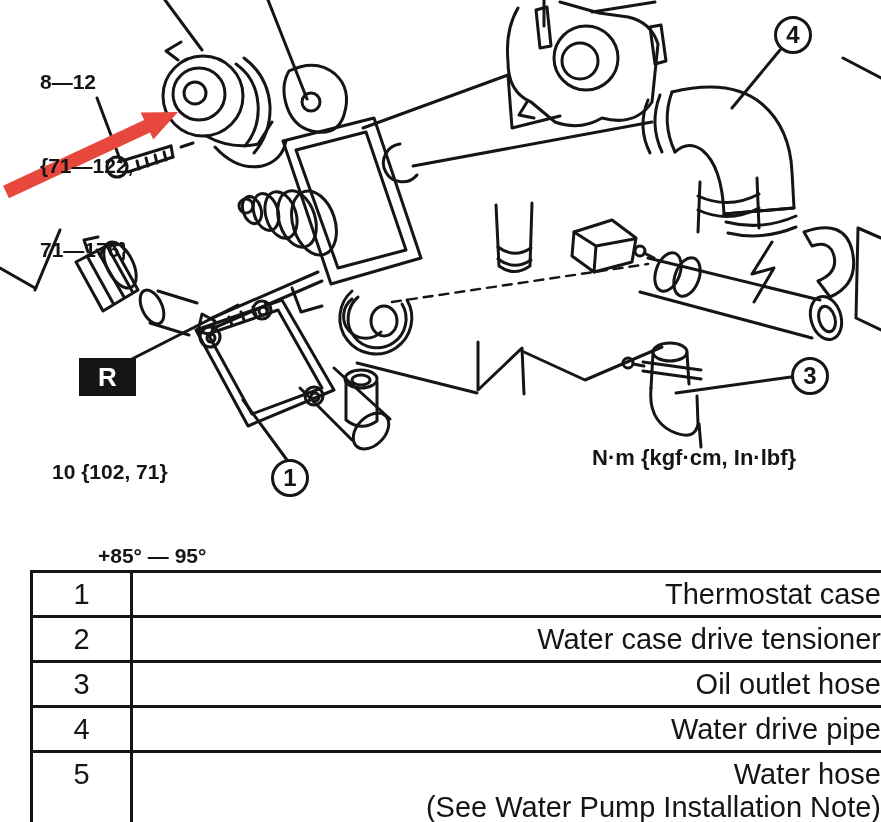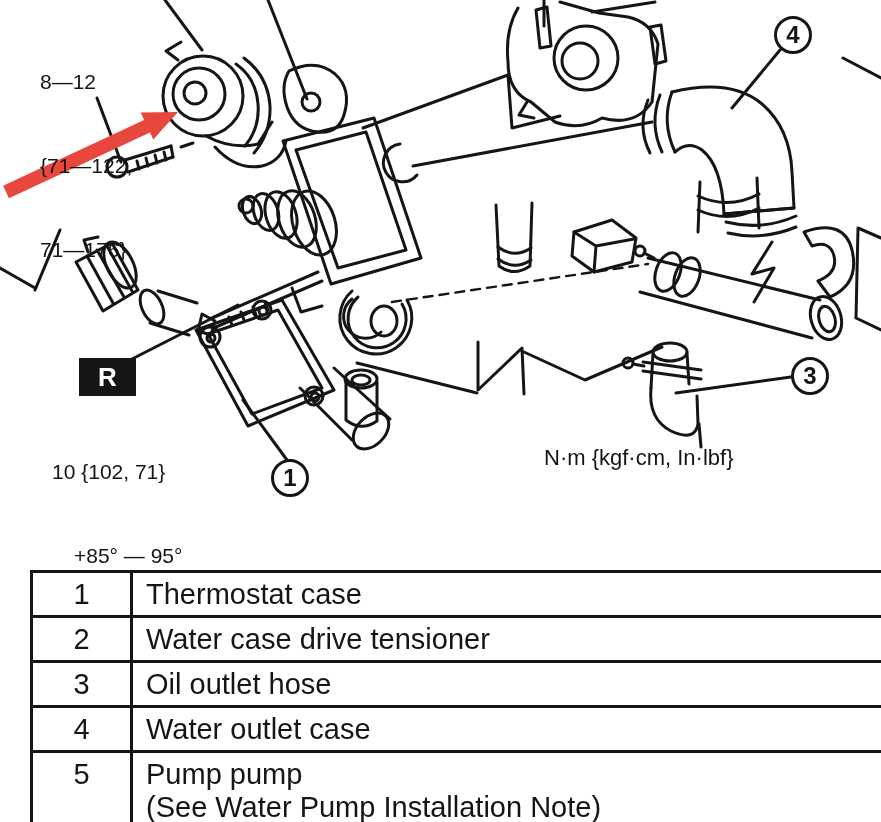--- a/index.html
+++ b/index.html
@@ -6,46 +6,46 @@
   .screen{
     position:relative;width:881px;height:822px;background:#ffffff;
     overflow:hidden;font-family:"Liberation Sans",sans-serif;color:#151515;
   }
   .diagram{position:absolute;left:0;top:0;width:881px;height:565px;}
   svg{position:absolute;left:0;top:0;}
   .ink path,.ink circle,.ink ellipse{
     fill:none;stroke:#151515;stroke-width:3;stroke-linecap:round;stroke-linejoin:round;
   }
   .ink.dash path{stroke-dasharray:9 7;stroke-width:2.4;}
-  .anno{position:absolute;font-weight:normal;font-size:21px;line-height:28px;white-space:pre;}
+  .anno{position:absolute;font-weight:bold;font-size:21px;line-height:28px;white-space:pre;}
   .spec-top{left:40px;top:12px;}
   .spec-bot{left:52px;top:402px;}
-  .spec-bot .indent{margin-left:22px;}
-  .units{left:544px;top:444px;font-size:22px;}
+  .spec-bot .indent{margin-left:46px;}
+  .units{left:592px;top:444px;font-size:22px;}
   .rbox{
     position:absolute;left:79px;top:358px;width:57px;height:38px;background:#151515;
     color:#ffffff;font-weight:bold;font-size:26px;display:flex;align-items:center;justify-content:center;
   }
   .callout{
     position:absolute;width:38px;height:38px;border:3px solid #151515;border-radius:50%;
     box-sizing:border-box;background:#fff;display:flex;align-items:center;justify-content:center;
     font-size:24px;font-weight:bold;
   }
   .c1{left:271px;top:459px;}
   .c3{left:791px;top:357px;}
   .c4{left:774px;top:16px;}
   table.parts{
     position:absolute;left:30px;top:570px;width:851px;border-collapse:collapse;
     font-size:29px;color:#151515;table-layout:fixed;
   }
   table.parts td{border:3px solid #151515;border-right:none;padding:0;vertical-align:middle;}
   table.parts td.num{border-right:3px solid #151515;width:97px;text-align:center;}
   table.parts tr.r td{height:42px;}
   table.parts tr.last td{height:95px;vertical-align:top;}
-  table.parts td.desc{padding-left:13px;}
+  table.parts td.desc{padding-left:13px;text-align:right;}
   table.parts tr.last td.desc{padding-top:5px;line-height:33px;}
   table.parts tr.last td.num{padding-top:5px;}
 </style>
 </head>
 <body>
 
 <div class="screen">
 
   <div class="diagram">
 
@@ -254,25 +254,25 @@
       <tr class="r">
         <td class="num">2</td>
         <td class="desc">Water case drive tensioner</td>
       </tr>
       <tr class="r">
         <td class="num">3</td>
         <td class="desc">Oil outlet hose</td>
       </tr>
       <tr class="r">
         <td class="num">4</td>
-        <td class="desc">Water outlet case</td>
+        <td class="desc">Water drive pipe</td>
       </tr>
       <tr class="last">
         <td class="num">5</td>
         <td class="desc">
-          <div>Pump pump</div>
+          <div>Water hose</div>
           <div>(See Water Pump Installation Note)</div>
         </td>
       </tr>
     </tbody>
   </table>
 
 </div>
 
 </body></html>

